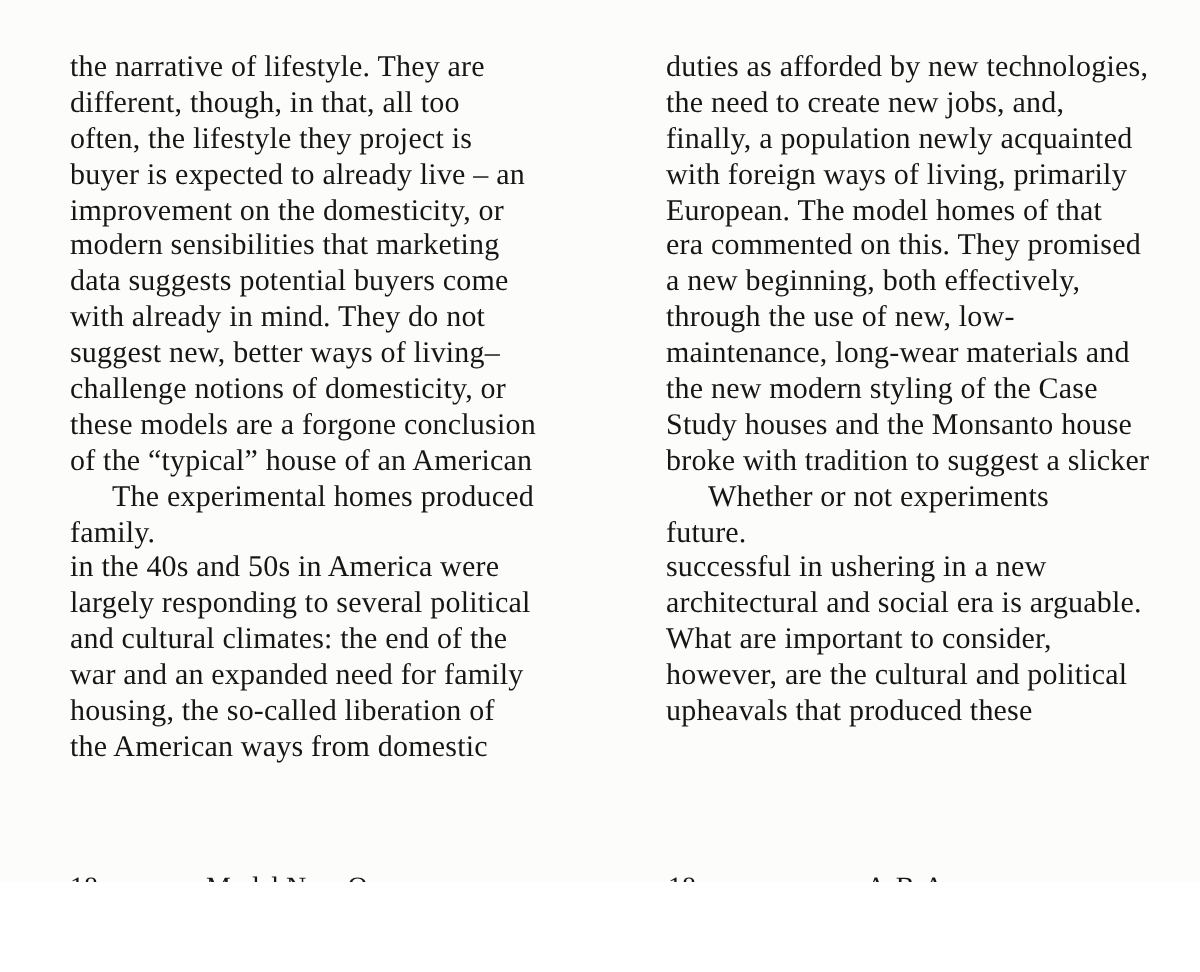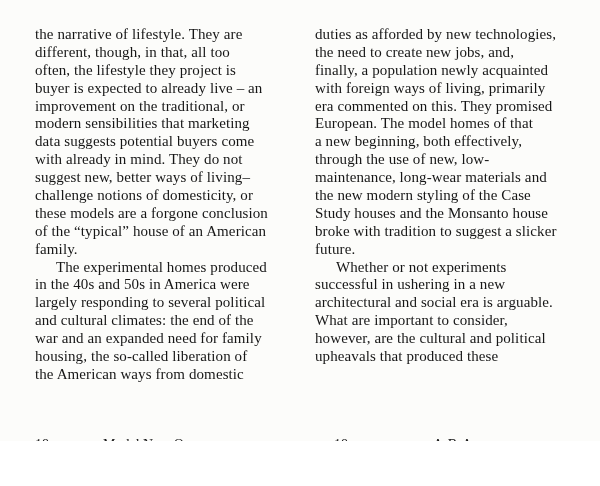--- a/index.html
+++ b/index.html
@@ -15,21 +15,21 @@
     font-family: "Liberation Serif", "DejaVu Serif", serif;
     color: #161616;
     overflow: hidden;
   }
   .column {
     position: absolute;
     top: 26px;
     width: 262px;
   }
   .column-left  { left: 35px; }
-  .column-right { left: 315px; }
+  .column-right { left: 333px; }
   .line {
     height: 17.9px;
     line-height: 17.9px;
     font-size: 15px;
     white-space: nowrap;
     letter-spacing: 0.1px;
   }
   .line.indent { padding-left: 21px; }
   .footer {
     position: absolute;
@@ -47,53 +47,53 @@
 </head>
 <body>
 
 <div class="spread">
 
   <div class="column column-left">
       <div class="line">the narrative of lifestyle. They are</div>
       <div class="line">different, though, in that, all too</div>
       <div class="line">often, the lifestyle they project is</div>
       <div class="line">buyer is expected to already live – an</div>
-      <div class="line">improvement on the traditional, or</div>
+      <div class="line">improvement on the domesticity, or</div>
       <div class="line">modern sensibilities that marketing</div>
       <div class="line">data suggests potential buyers come</div>
       <div class="line">with already in mind. They do not</div>
       <div class="line">suggest new, better ways of living–</div>
       <div class="line">challenge notions of domesticity, or</div>
       <div class="line">these models are a forgone conclusion</div>
       <div class="line">of the “typical” house of an American</div>
+      <div class="line indent">The experimental homes produced</div>
       <div class="line">family.</div>
-      <div class="line indent">The experimental homes produced</div>
       <div class="line">in the 40s and 50s in America were</div>
       <div class="line">largely responding to several political</div>
       <div class="line">and cultural climates: the end of the</div>
       <div class="line">war and an expanded need for family</div>
       <div class="line">housing, the so-called liberation of</div>
       <div class="line">the American ways from domestic</div>
     </div>
 
   <div class="column column-right">
       <div class="line">duties as afforded by new technologies,</div>
       <div class="line">the need to create new jobs, and,</div>
       <div class="line">finally, a population newly acquainted</div>
       <div class="line">with foreign ways of living, primarily</div>
+      <div class="line">European. The model homes of that</div>
       <div class="line">era commented on this. They promised</div>
-      <div class="line">European. The model homes of that</div>
       <div class="line">a new beginning, both effectively,</div>
       <div class="line">through the use of new, low-</div>
       <div class="line">maintenance, long-wear materials and</div>
       <div class="line">the new modern styling of the Case</div>
       <div class="line">Study houses and the Monsanto house</div>
       <div class="line">broke with tradition to suggest a slicker</div>
+      <div class="line indent">Whether or not experiments</div>
       <div class="line">future.</div>
-      <div class="line indent">Whether or not experiments</div>
       <div class="line">successful in ushering in a new</div>
       <div class="line">architectural and social era is arguable.</div>
       <div class="line">What are important to consider,</div>
       <div class="line">however, are the cultural and political</div>
       <div class="line">upheavals that produced these</div>
     </div>
 
   <div class="footer footer-left">
     <span class="page-number">18</span>
     <span class="running-title">Model Now Open</span>

